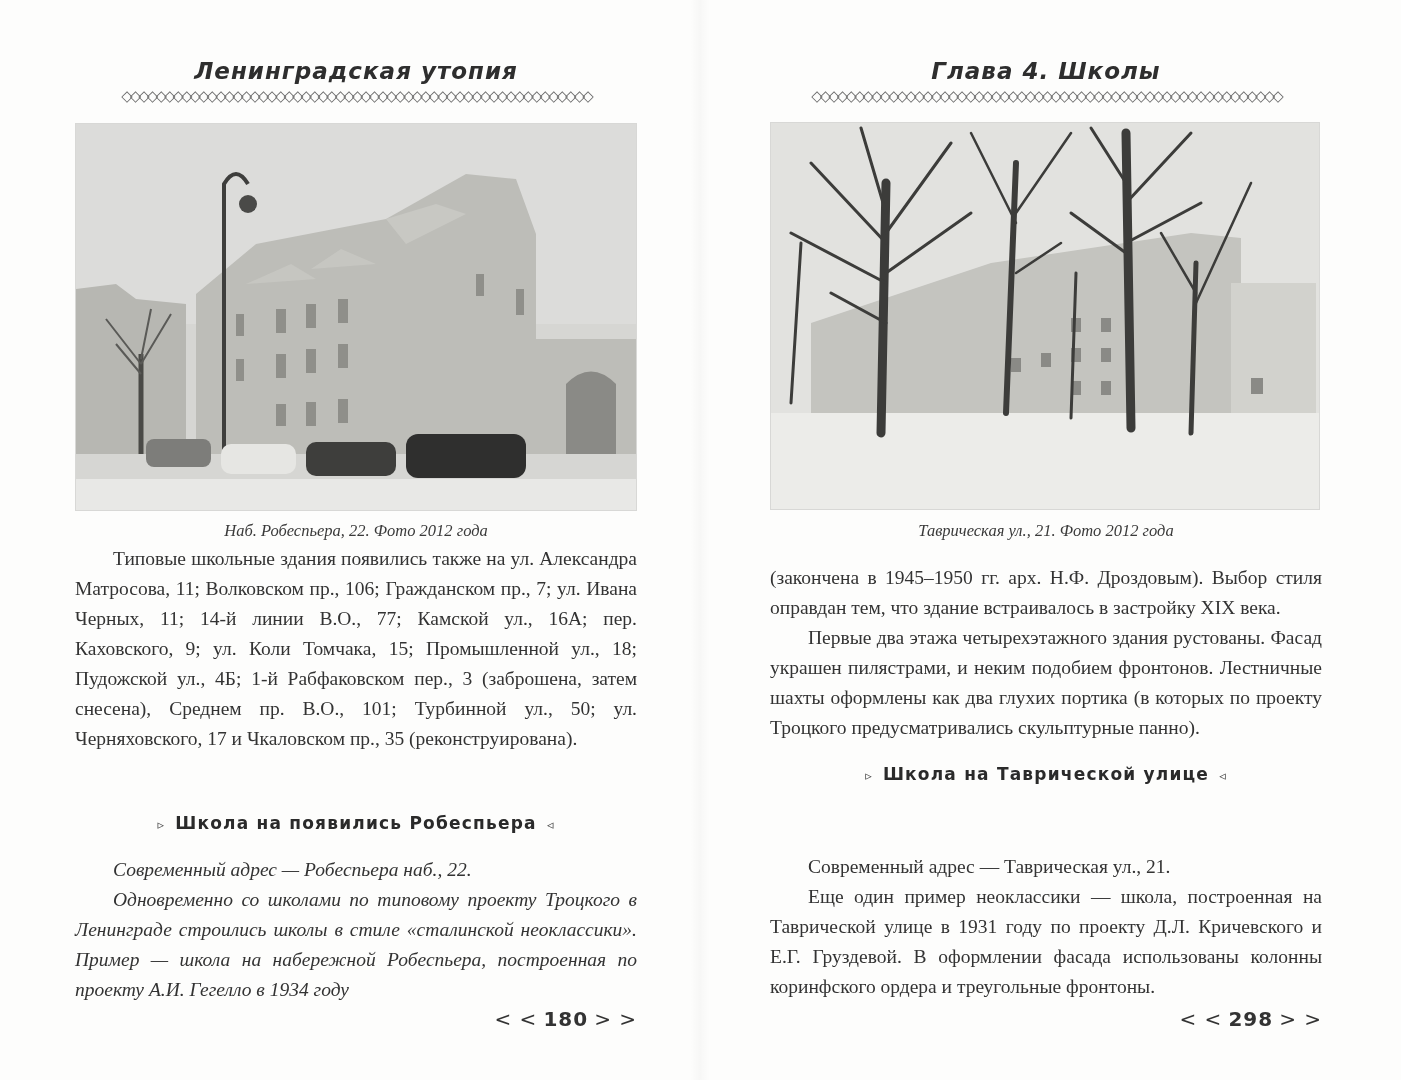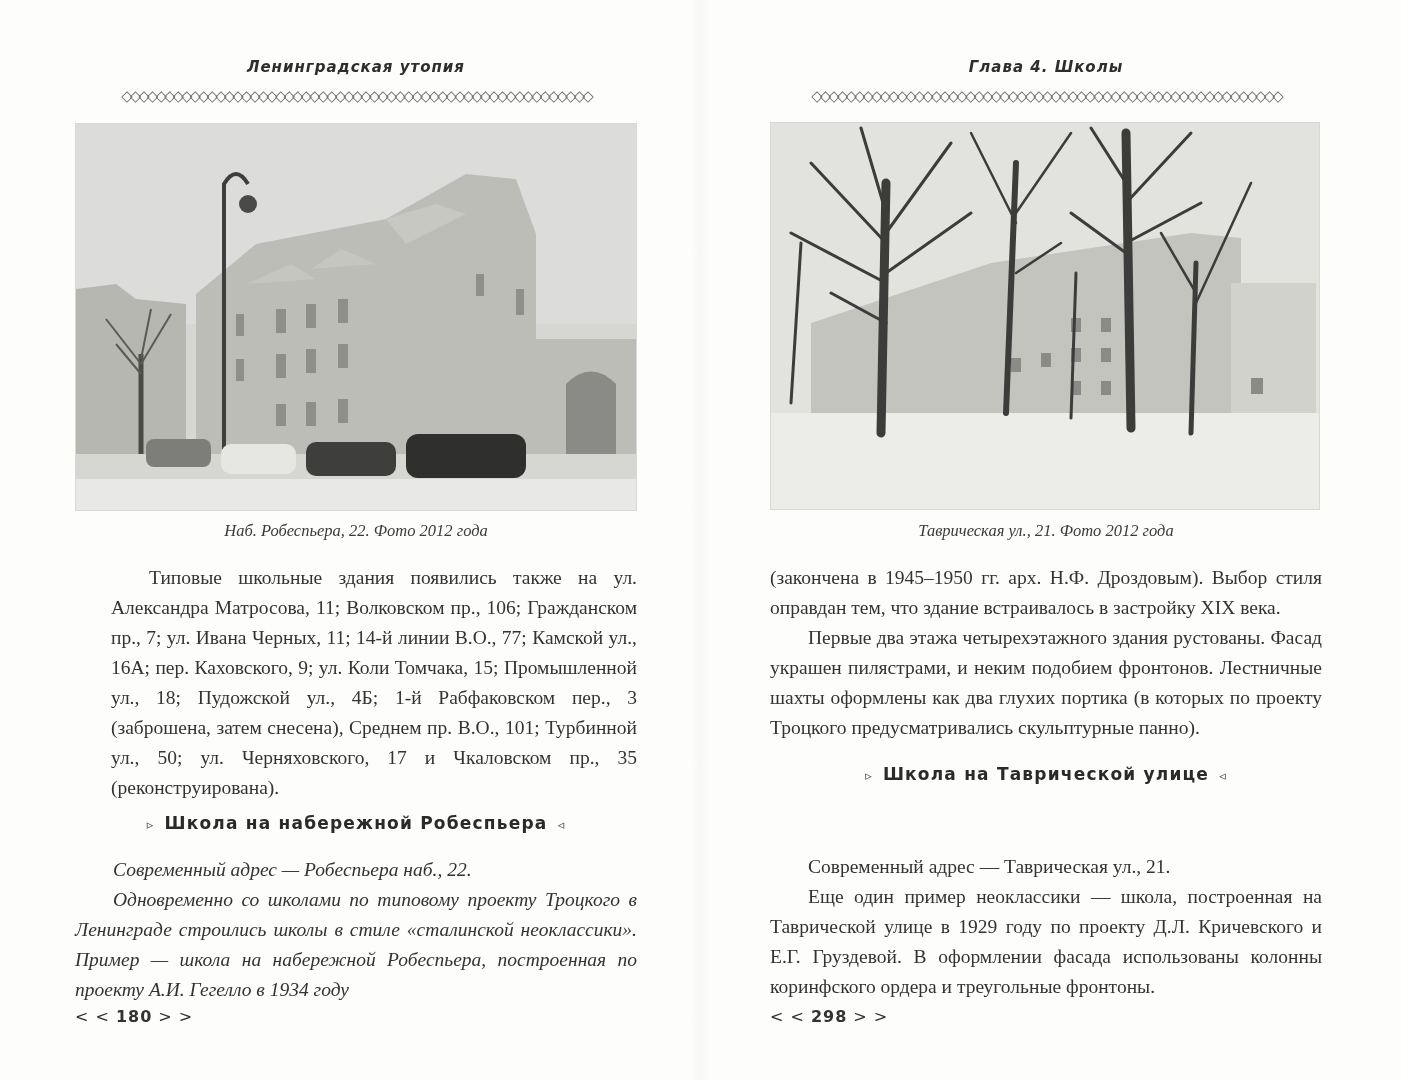--- a/index.html
+++ b/index.html
@@ -5,21 +5,21 @@
   * { box-sizing: border-box; margin: 0; padding: 0; }
   html, body { width: 1401px; height: 1080px; background: #fdfdfc; overflow: hidden; }
   body { font-family: "Liberation Serif", "DejaVu Serif", serif; color: #3a3a3a; position: relative; }
 
   .page { position: absolute; top: 0; height: 1080px; }
   .page.left { left: 75px; width: 562px; }
   .page.right { left: 770px; width: 552px; }
 
   .running-head {
     position: absolute; top: 58px; left: 0; right: 0; text-align: center;
-    font-family: "DejaVu Sans", sans-serif; font-size: 15px; letter-spacing: 1px;
+    font-family: "DejaVu Sans", sans-serif; font-size: 23px; letter-spacing: 1px;
     color: #2e2e2e; font-style: italic; font-weight: bold;
   }
   .ornament {
     position: absolute; top: 88px; left: 0; right: 0; height: 16px; overflow: hidden;
     white-space: nowrap; text-align: center; color: #6a6a6a;
     font-family: "DejaVu Sans", sans-serif; font-size: 15px; letter-spacing: -3px; line-height: 16px;
   }
 
   .photo {
     position: absolute; top: 123px; left: 0; width: 562px; height: 388px;
@@ -30,38 +30,38 @@
   .caption {
     position: absolute; top: 521px; left: 0; right: 0; text-align: center;
     font-style: italic; font-size: 16.5px; color: #3a3a3a;
   }
 
   .body-text {
     position: absolute; left: 0; right: 0;
     font-size: 19.5px; line-height: 30px; text-align: justify; color: #333;
   }
   .body-text p { text-indent: 38px; }
-  .page.left .body-text.b1 { top: 563px; margin-left: 36px; }
+  .page.left .body-text.b1 { top: 544px; }
   .page.right .body-text.b1 { top: 563px; }
 
   .section-head {
     position: absolute; left: 0; right: 0; text-align: center;
     font-family: "DejaVu Sans", sans-serif; font-size: 17px; font-weight: bold;
     letter-spacing: 1.2px; color: #2a2a2a;
   }
   .page.left .section-head { top: 813px; }
   .page.right .section-head { top: 764px; }
   .section-head .marker { font-weight: normal; font-size: 13px; color: #444; margin: 0 10px; }
 
   .page.left .body-text.b2 { top: 855px; font-style: italic; }
   .page.right .body-text.b2 { top: 852px; }
 
   .folio {
-    position: absolute; top: 1007px; left: 0; right: 0; text-align: left;
-    font-family: "DejaVu Sans", sans-serif; font-size: 16px; color: #333; letter-spacing: 1px;
+    position: absolute; top: 1007px; left: 0; right: 0; text-align: right;
+    font-family: "DejaVu Sans", sans-serif; font-size: 20px; color: #333; letter-spacing: 1px;
   }
   .folio .num { font-weight: bold; margin: 0 6px; }
 
   .gutter {
     position: absolute; left: 690px; top: 0; width: 20px; height: 1080px;
     background: linear-gradient(90deg, rgba(0,0,0,0) 0%, rgba(0,0,0,0.025) 50%, rgba(0,0,0,0) 100%);
   }
   svg { display: block; }
 </style>
 </head>
@@ -116,21 +116,21 @@
       <rect x="0" y="355" width="562" height="33" fill="#e8e8e6"></rect>
     </svg>
   </div>
   <div class="caption">Наб. Робеспьера, 22. Фото 2012 года</div>
 
   <div class="body-text b1">
     <p>Типовые школьные здания появились также на ул. Александра Матросова, 11; Волковском пр., 106; Гражданском пр., 7; ул. Ивана Черных, 11; 14-й линии В.О., 77; Камской ул., 16А; пер. Каховского, 9; ул. Коли Томчака, 15; Промышленной ул., 18; Пудожской ул., 4Б; 1-й Рабфаковском пер., 3 (заброшена, затем снесена), Среднем пр. В.О., 101; Турбинной ул., 50; ул. Черняховского, 17 и Чкаловском пр., 35 (реконструирована).</p>
   </div>
 
   <div class="section-head">
-    <span class="marker">▹</span><span>Школа на набережной Робеспьера</span><span class="marker">◃</span>
+    <span class="marker">▹</span><span>Школа на появились Робеспьера</span><span class="marker">◃</span>
   </div>
 
   <div class="body-text b2">
     <p>Современный адрес — Робеспьера наб., 22.</p>
     <p>Одновременно со школами по типовому проекту Троцкого в Ленинграде строились школы в стиле «сталинской неоклассики». Пример — школа на набережной Робеспьера, построенная по проекту А.И. Гегелло в 1934 году</p>
   </div>
 
   <div class="folio">
     <span>&lt; &lt;</span><span class="num">180</span><span>&gt; &gt;</span>
   </div>
@@ -180,19 +180,19 @@
     <p style="text-indent:0">(закончена в 1945–1950 гг. арх. Н.Ф. Дроздовым). Выбор стиля оправдан тем, что здание встраивалось в застройку XIX века.</p>
     <p>Первые два этажа четырехэтажного здания рустованы. Фасад украшен пилястрами, и неким подобием фронтонов. Лестничные шахты оформлены как два глухих портика (в которых по проекту Троцкого предусматривались скульптурные панно).</p>
   </div>
 
   <div class="section-head">
     <span class="marker">▹</span><span>Школа на Таврической улице</span><span class="marker">◃</span>
   </div>
 
   <div class="body-text b2">
     <p>Современный адрес — Таврическая ул., 21.</p>
-    <p>Еще один пример неоклассики — школа, построенная на Таврической улице в 1929 году по проекту Д.Л. Кричевского и Е.Г. Груздевой. В оформлении фасада использованы колонны коринфского ордера и треугольные фронтоны.</p>
+    <p>Еще один пример неоклассики — школа, построенная на Таврической улице в 1931 году по проекту Д.Л. Кричевского и Е.Г. Груздевой. В оформлении фасада использованы колонны коринфского ордера и треугольные фронтоны.</p>
   </div>
 
   <div class="folio">
     <span>&lt; &lt;</span><span class="num">298</span><span>&gt; &gt;</span>
   </div>
 </div>
 
 </body></html>

